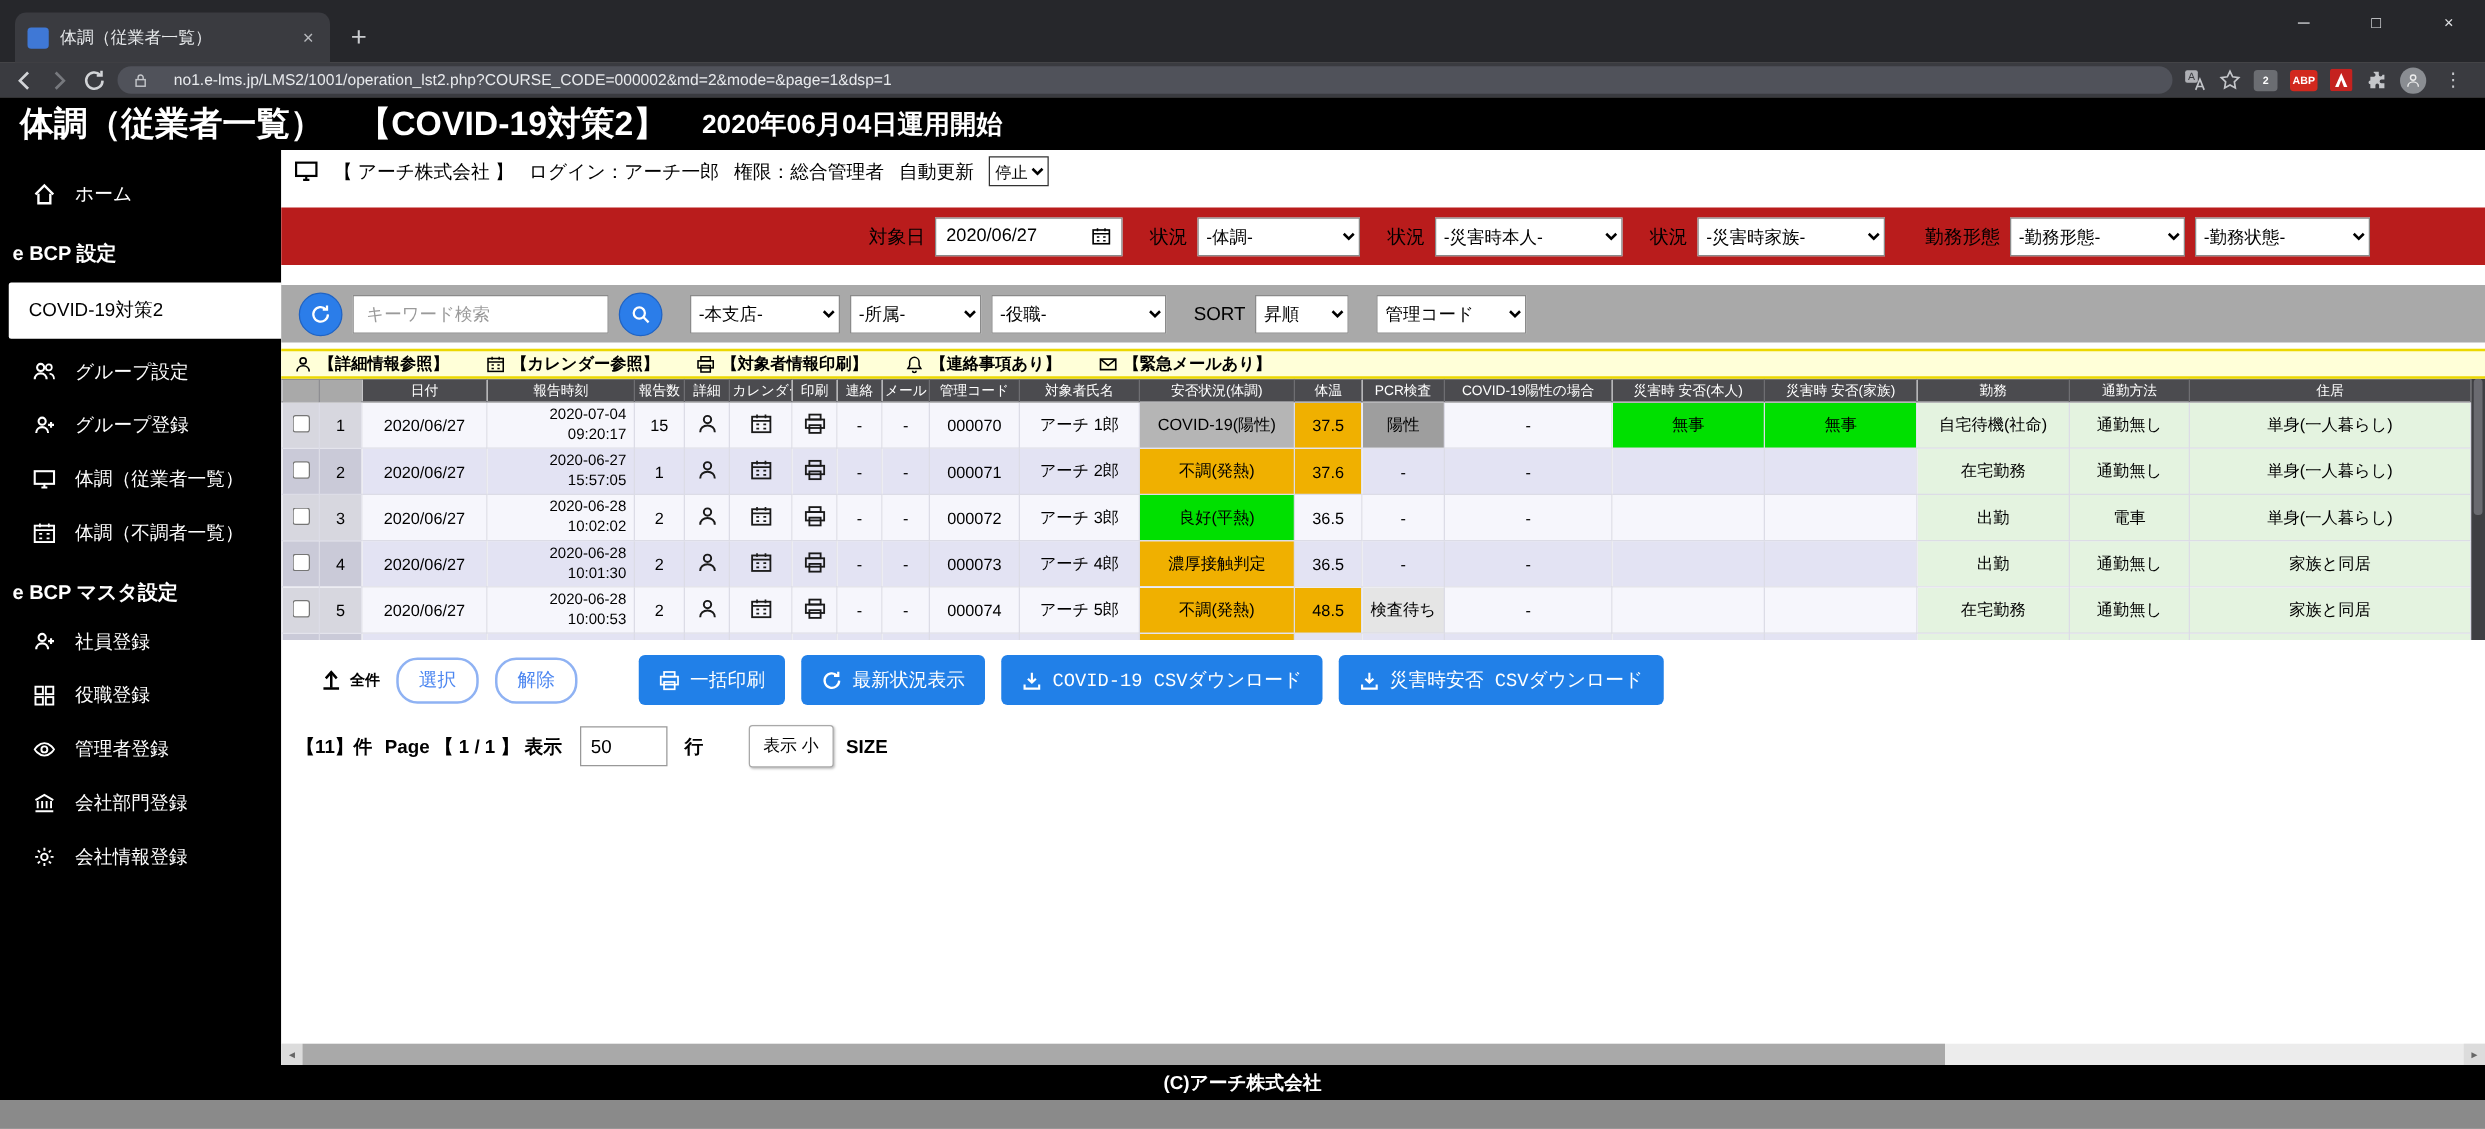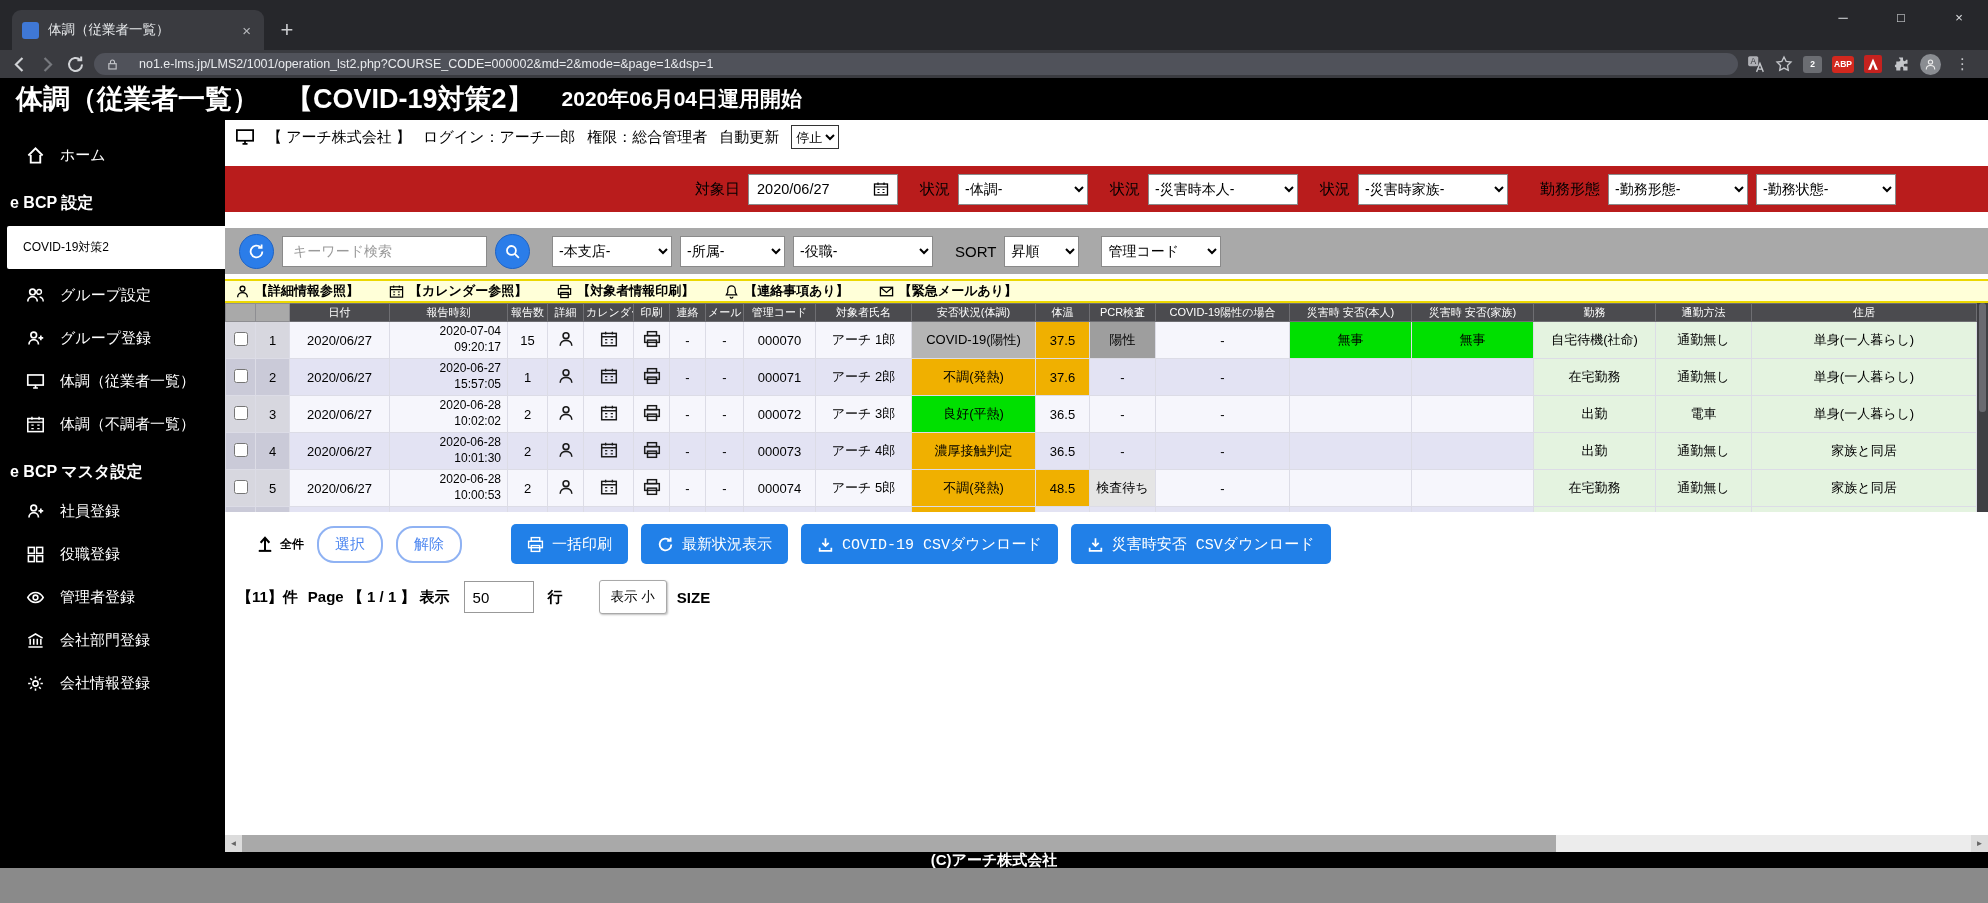--- a/index.html
+++ b/index.html
@@ -36,21 +36,21 @@
 .appheader{height:42px;background:#000;color:#fff;display:flex;align-items:center;gap:28px;padding:0 16px}
 .app-title{font-size:27px;font-weight:bold;white-space:nowrap}
 .app-subtitle{font-size:21px;font-weight:bold;white-space:nowrap}
 
 
 .main{display:flex;height:732px;background:#fff}
 .sidebar{width:225px;flex-shrink:0;background:#000;color:#fff;padding-top:14px}
 .side-item{display:flex;align-items:center;gap:15px;padding:12px 6px 12px 26px;font-size:15px;cursor:pointer}
 .side-item .ic{width:19px;height:19px;color:#fff}
 .side-section{padding:16px 6px 7px 10px;font-size:16px;font-weight:bold}
-.side-selected{background:#fff;color:#000;margin:5px 0 5px 7px;padding:13px 8px 13px 16px;font-size:12px;cursor:pointer;border-radius:2px 0 0 2px}
+.side-selected{background:#fff;color:#000;margin:5px 0 5px 7px;padding:13px 8px 13px 16px;font-size:15px;cursor:pointer;border-radius:2px 0 0 2px}
 .content{flex:1;min-width:0;display:flex;flex-direction:column;background:#fff}
 
 
 .infobar{height:34px;display:flex;align-items:center;gap:12px;padding:0 10px;font-size:15px;flex-shrink:0}
 .infobar .ic{width:20px;height:20px}
 .auto-select{font-size:13px;border:1px solid #333;background:#fff;height:24px}
 
 
 .filter1{margin-top:12px;height:46px;background:#b91c1c;display:flex;align-items:center;gap:8px;padding-left:470px;flex-shrink:0}
 .filter2{margin-top:16px;height:46px;background:#a9a9a9;display:flex;align-items:center;gap:8px;padding:0 14px;flex-shrink:0}
@@ -100,21 +100,21 @@
 .pagebar{margin-top:10px;display:flex;align-items:center;gap:10px;padding-left:12px;font-size:15px;font-weight:bold;flex-shrink:0}
 .rows-input{width:70px;height:32px;border:1px solid #999;font-size:15px;padding:0 8px;margin:0 4px;font-family:inherit}
 .size-btn{border:1px solid #a9a9a9;background:#fff;padding:7px 11px;font-size:13.5px;border-radius:3px;box-shadow:1px 1px 2px rgba(0,0,0,.25);cursor:pointer;margin-left:26px;font-family:inherit}
 .spacer{flex:1}
 
 
 .hscroll{height:17px;background:#ececec;display:flex;flex-shrink:0}
 .hs-btn{width:17px;height:17px;background:#dcdcdc;color:#666;font-size:8px;display:flex;align-items:center;justify-content:center;cursor:pointer}
 .hs-track{flex:1;position:relative}
 .hs-thumb{position:absolute;left:0;top:0;bottom:0;width:76%;background:#a9a9a9;cursor:grab}
-.footer{height:16px;background:#000;color:#fff;display:flex;align-items:center;justify-content:center;font-size:15px;font-weight:bold}
+.footer{height:28px;background:#000;color:#fff;display:flex;align-items:center;justify-content:center;font-size:15px;font-weight:bold}
 .bottomgray{height:23px;background:#8a8a8a}
 </style>
 </head>
 <body>
 
 <div class="tabbar">
   <div class="tab">
     <span class="favicon"></span>
     <span class="tab-title">体調（従業者一覧）</span>
     <span class="tab-close">×</span>

